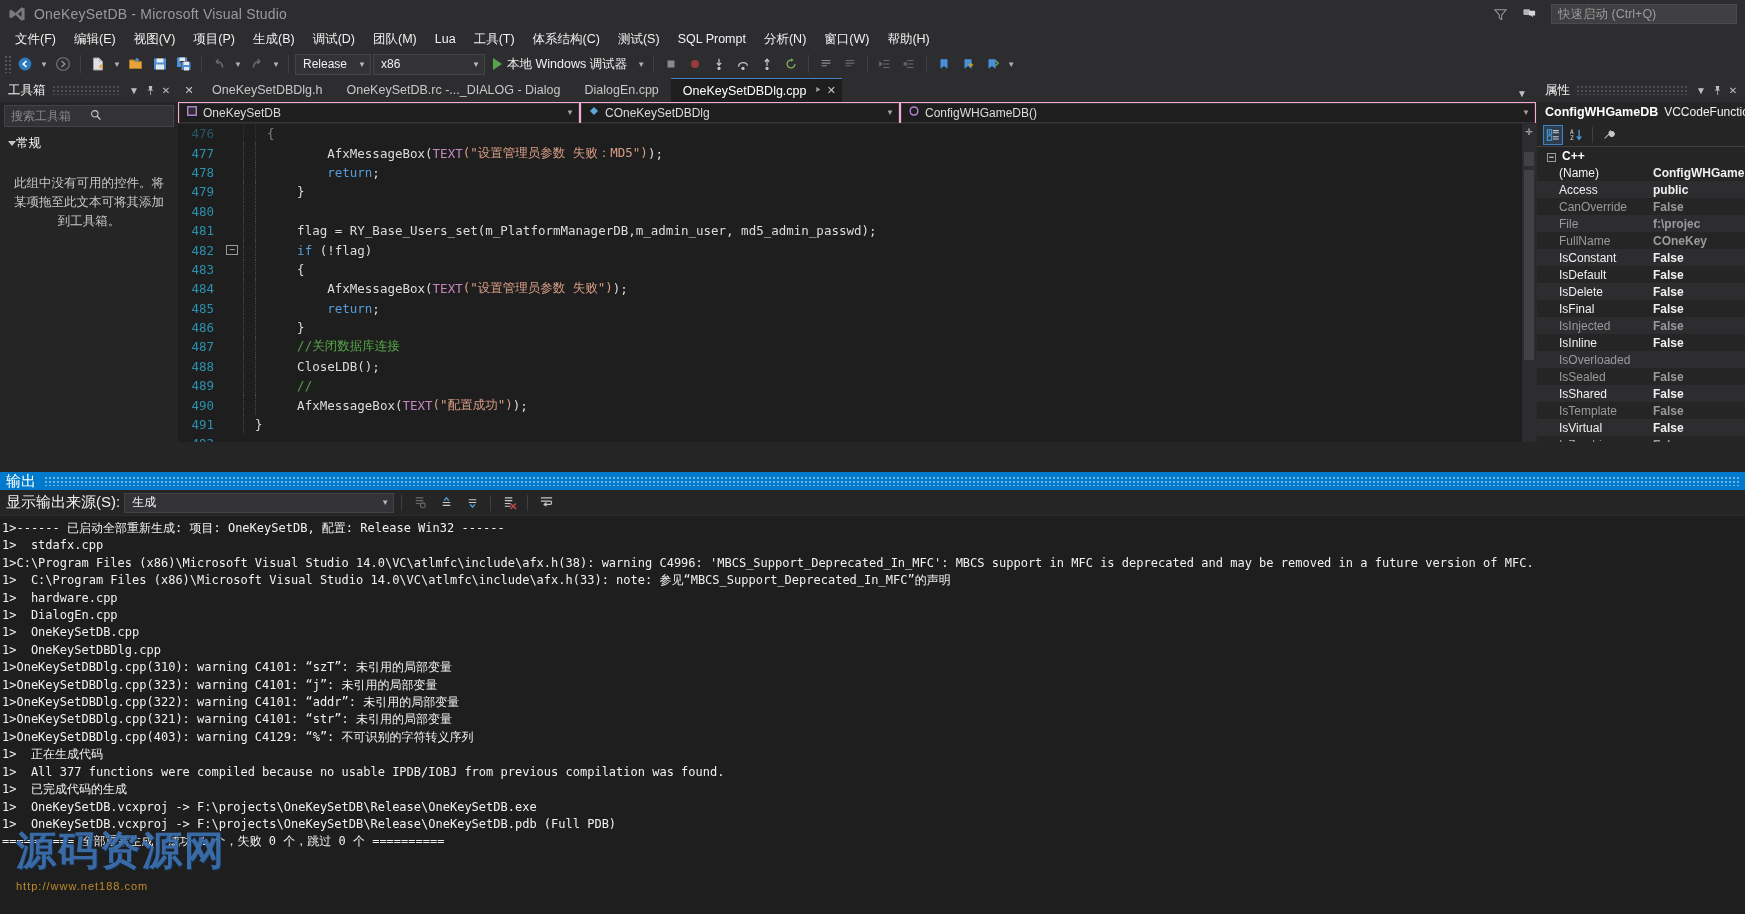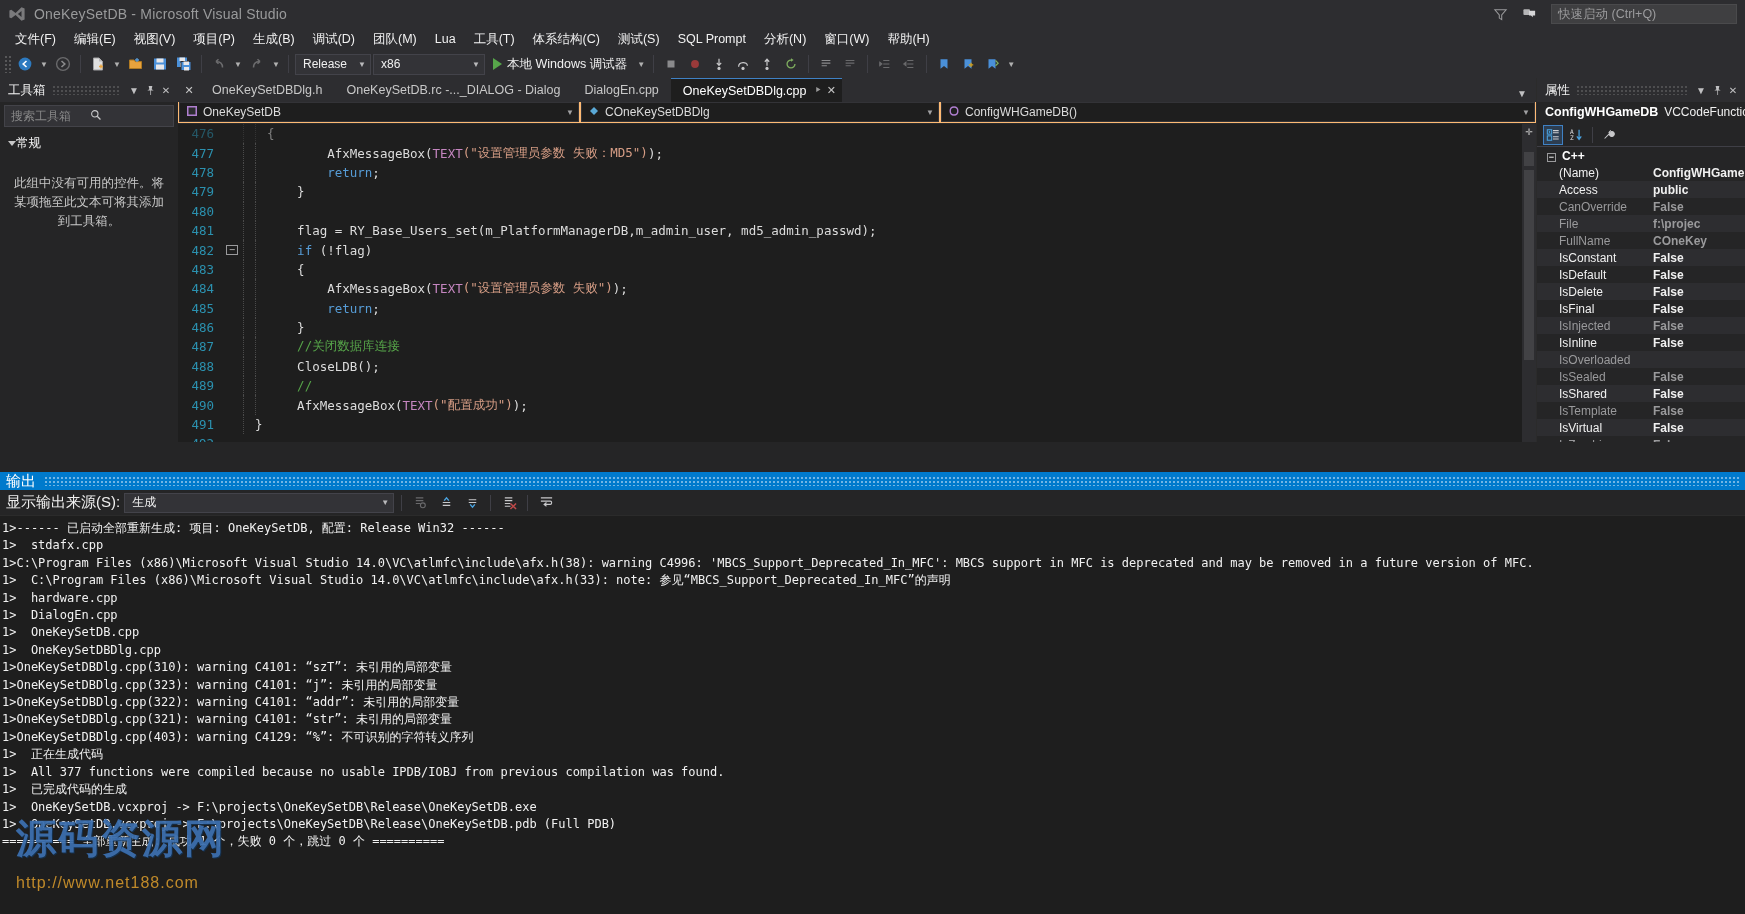--- a/index.html
+++ b/index.html
@@ -66,21 +66,21 @@
   
   .editor-area { flex:1; display:flex; flex-direction:column; min-width:0; background:#1e1e1e; }
   .tabstrip { height:24px; background:#2d2d30; display:flex; align-items:flex-end; position:relative; }
   .tabclose-left { width:22px; height:24px; display:flex; align-items:center; justify-content:center; color:#c6c6c6; font-size:11px; }
   .tab { height:24px; display:flex; align-items:center; padding: 0 12px; color:#c8c8c8; font-size:12.5px; white-space:nowrap;text-align:right; }
   .tab.active { background:#1e1e1e; color:#ffffff; border-top:1px solid #3f81c4; padding-right:6px; }
   .tab .pin { margin-left:8px; color:#9a9a9a; font-size:9px; }
   .tab .x { margin-left:5px; color:#c6c6c6; font-size:11px; }
   .tabstrip-right { margin-left:auto; display:flex; align-items:center; padding-right:6px; }
 
-  .navbar { height:22px; background:#fdba74; display:flex; align-items:flex-start; border-bottom:1px solid #2b2b2b; }
+  .navbar { height:22px; background:#f9a8d4; display:flex; align-items:center; border-bottom:1px solid #2b2b2b; }
   .navcell { height:20px; display:flex; align-items:center; gap:5px; padding:0 4px 0 6px;
     border:1px solid #333337; background:#1e1e1e; color:#dcdcdc; font-size:12px; margin: 0 1px; }
   .navcell .nv { flex:1; white-space:nowrap; overflow:hidden; }
   .navcell .cc { color:#a0a0a2; font-size:8px; }
 
   .code-wrap { flex:1; display:flex; position:relative; overflow:hidden; background:#1e1e1e; }
   .code-scroll { flex:1; position:relative; overflow:hidden; }
   .codeline { height:19.4px; display:flex; align-items:center; font-family:"DejaVu Sans Mono", monospace; font-size:12.5px; white-space:pre; }
   .ln { width:46px; text-align:right; color:#2b91af; padding-right:10px; flex:none; }
   .gutter-glyph { width:16px; flex:none; text-align:center; color:#b4b4b4; font-size:10px; line-height:1; }
@@ -134,21 +134,21 @@
   .out-combo .cc { color:#b9b9bb; font-size:8px; }
   .otool { width:22px;height:22px;display:flex;align-items:center;justify-content:center;color:#cfcfd1;font-size:12px; }
   .otool.dis { color:#6a6a6c; }
   .out-body { flex:1; overflow:hidden; padding:4px 0 0 2px; }
   .oline { font-family:"DejaVu Sans Mono", monospace; font-size:12px; color:#f1f1f1; line-height:17.4px; white-space:pre; }
 
   
   .watermark { position:absolute; left:16px; bottom:22px; pointer-events:none; }
   .wm-main { font-size:40px; font-weight:bold; color:#3c6fae; letter-spacing:2px;
      text-shadow: 1px 1px 0 #15314f; opacity:.95; }
-  .wm-sub { font-size:16px; color:#c08a2a; letter-spacing:1px; margin-top:8px; }
+  .wm-sub { font-size:11px; color:#c08a2a; letter-spacing:1px; margin-top:2px; }
 </style>
 </head>
 <body>
 
 <div class="app">
 
   <div class="titlebar">
     <span class="vs-logo">
       <svg width="20" height="20" viewBox="0 0 20 20">
           <path d="M14.5 3.2 L17.6 4.6 L17.6 15.4 L14.5 16.8 L8.6 11.1 L4.3 14.3 L2.4 13.4 L2.4 6.6 L4.3 5.7 L8.6 8.9 Z M14.5 7.1 L10.9 10 L14.5 12.9 Z" fill="#7a7a7c"></path>
@@ -400,21 +400,21 @@
         <div class="navcell" style="width:400px">
           <span>
             <svg width="12" height="12" viewBox="0 0 12 12">
                 <rect x="1" y="1" width="10" height="10" fill="#b07fd0"></rect>
                 <rect x="2.5" y="2.5" width="7" height="7" fill="#2d2d30"></rect>
               </svg>
           </span>
           <span class="nv">OneKeySetDB</span>
           <span class="cc">▼</span>
         </div>
-        <div class="navcell" style="width:358px">
+        <div class="navcell" style="width:318px">
           <span>
             <svg width="12" height="12" viewBox="0 0 12 12">
                 <path d="M2 6 L6 2 L10 6 L6 10 Z" fill="#5aa9d6"></path>
               </svg>
           </span>
           <span class="nv">COneKeySetDBDlg</span>
           <span class="cc">▼</span>
         </div>
         <div class="navcell" style="flex:1">
           <span>

